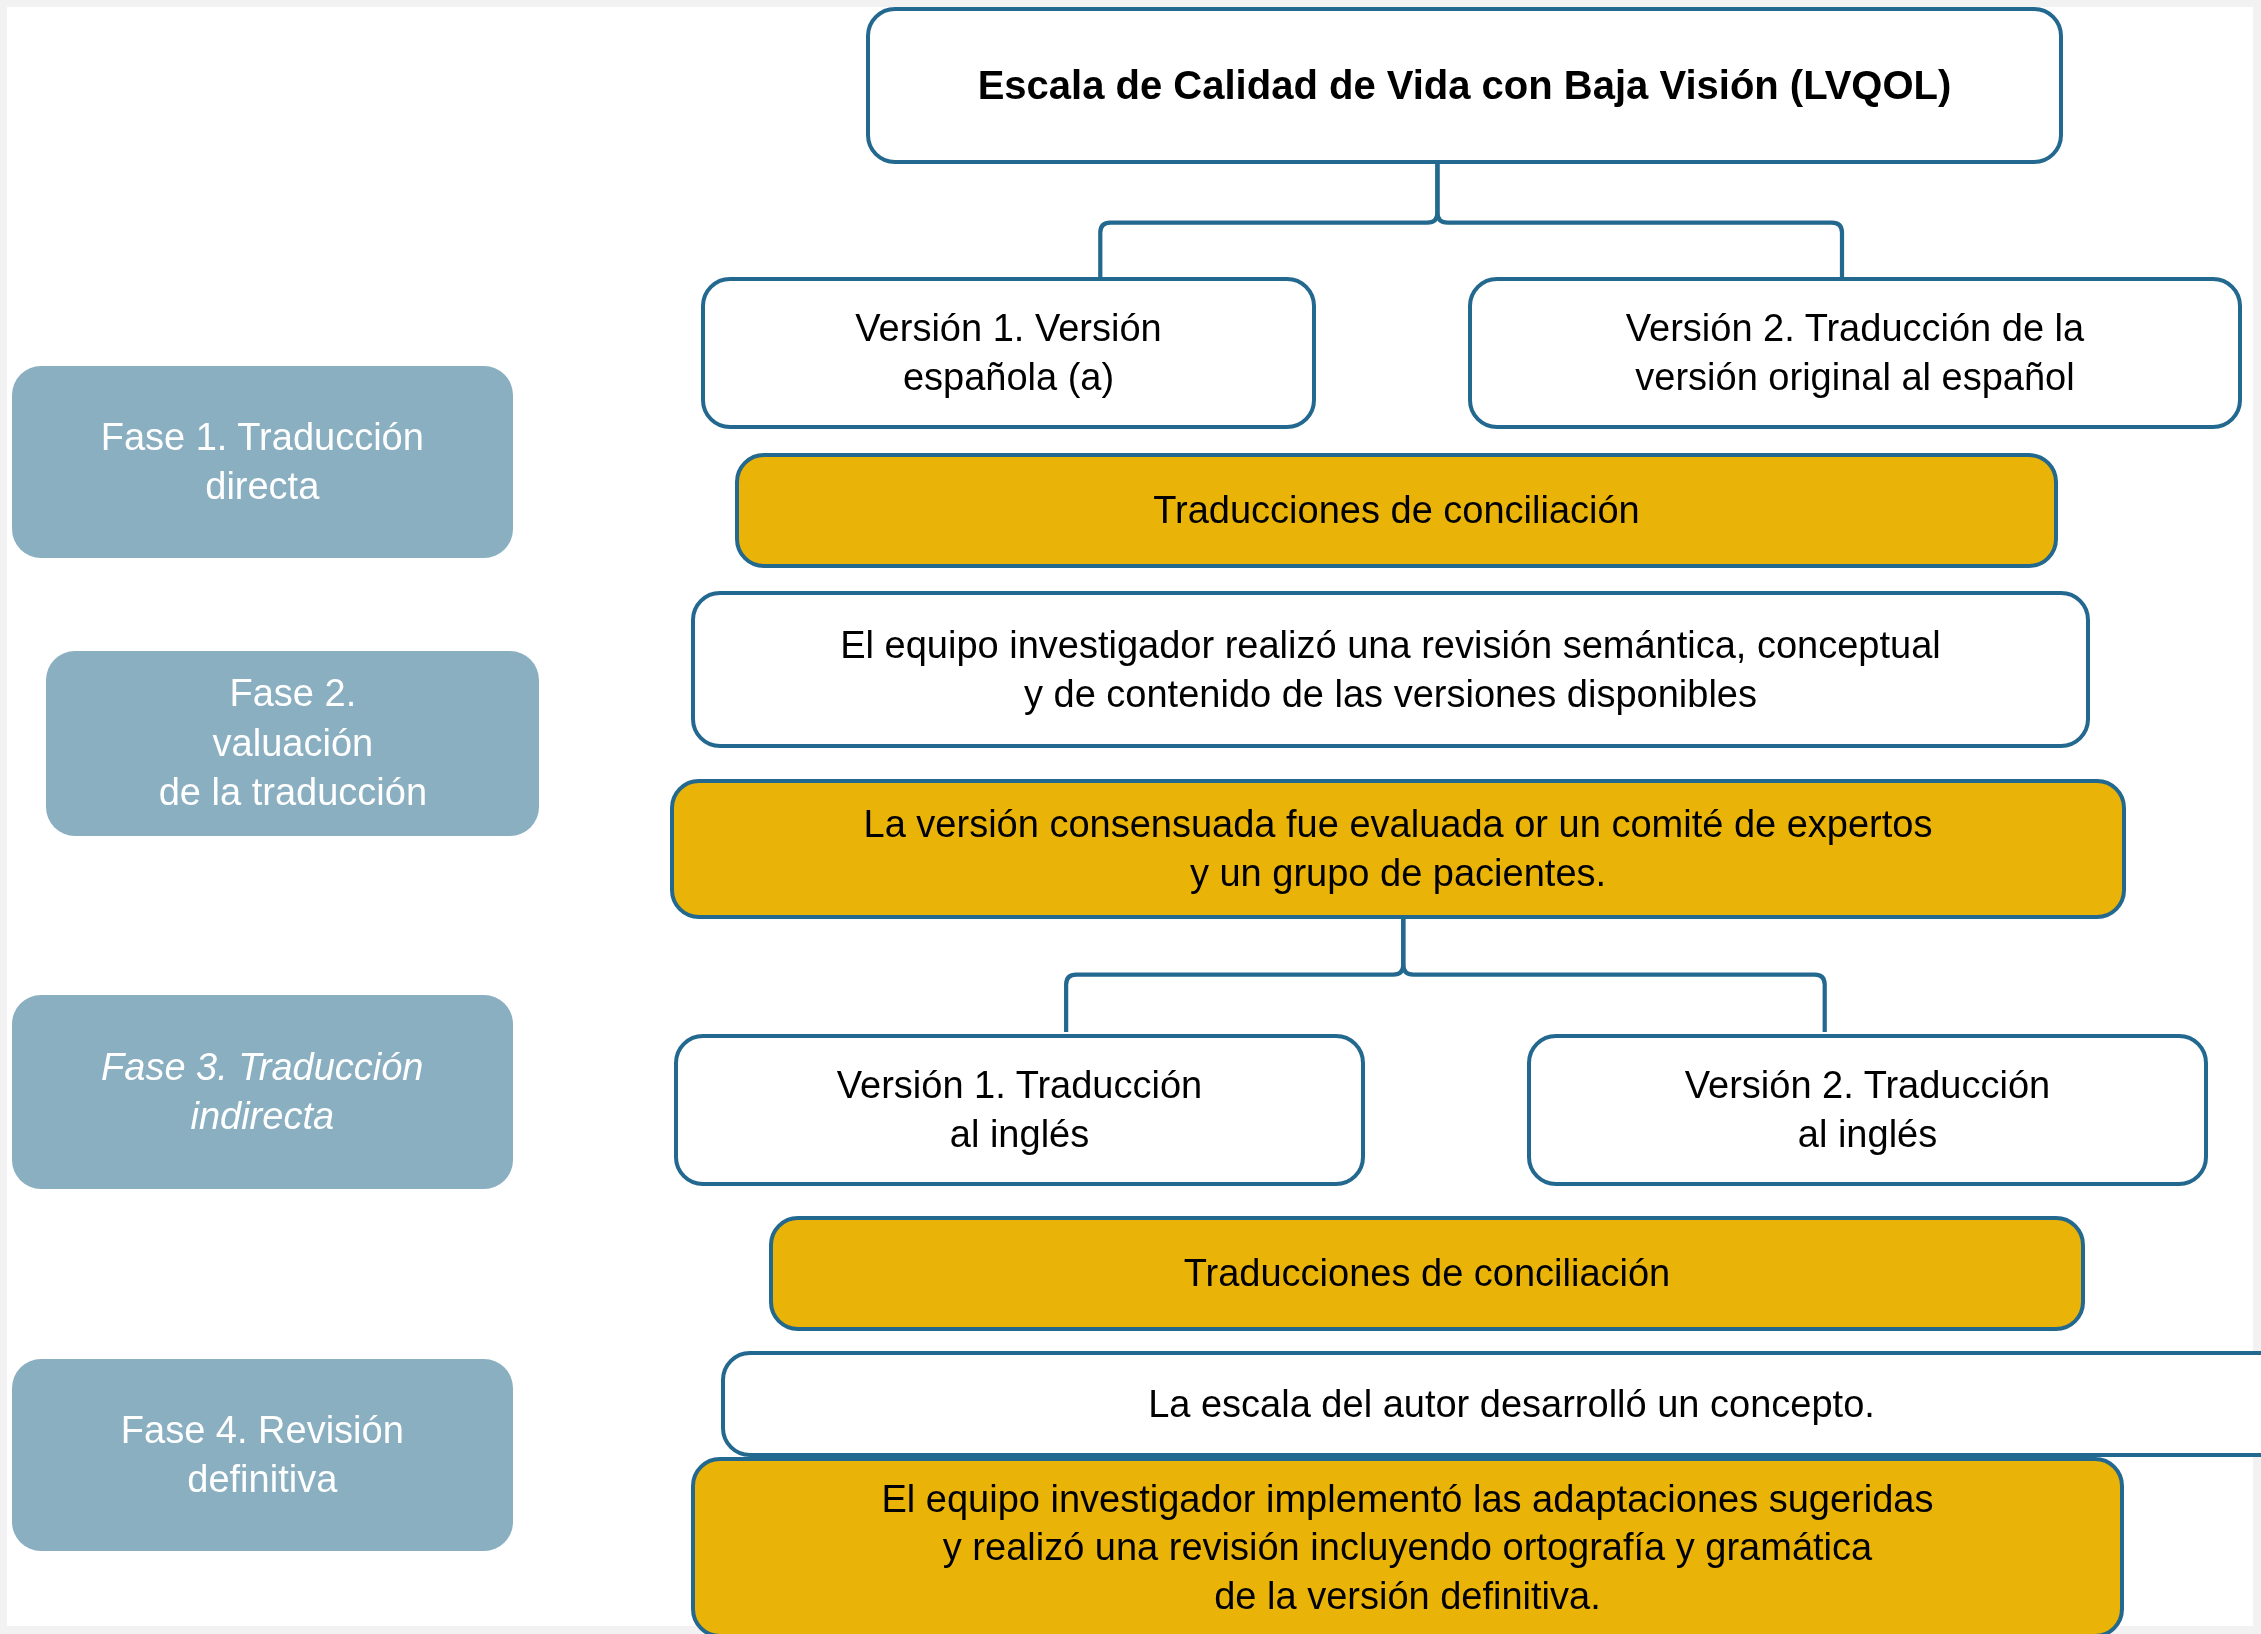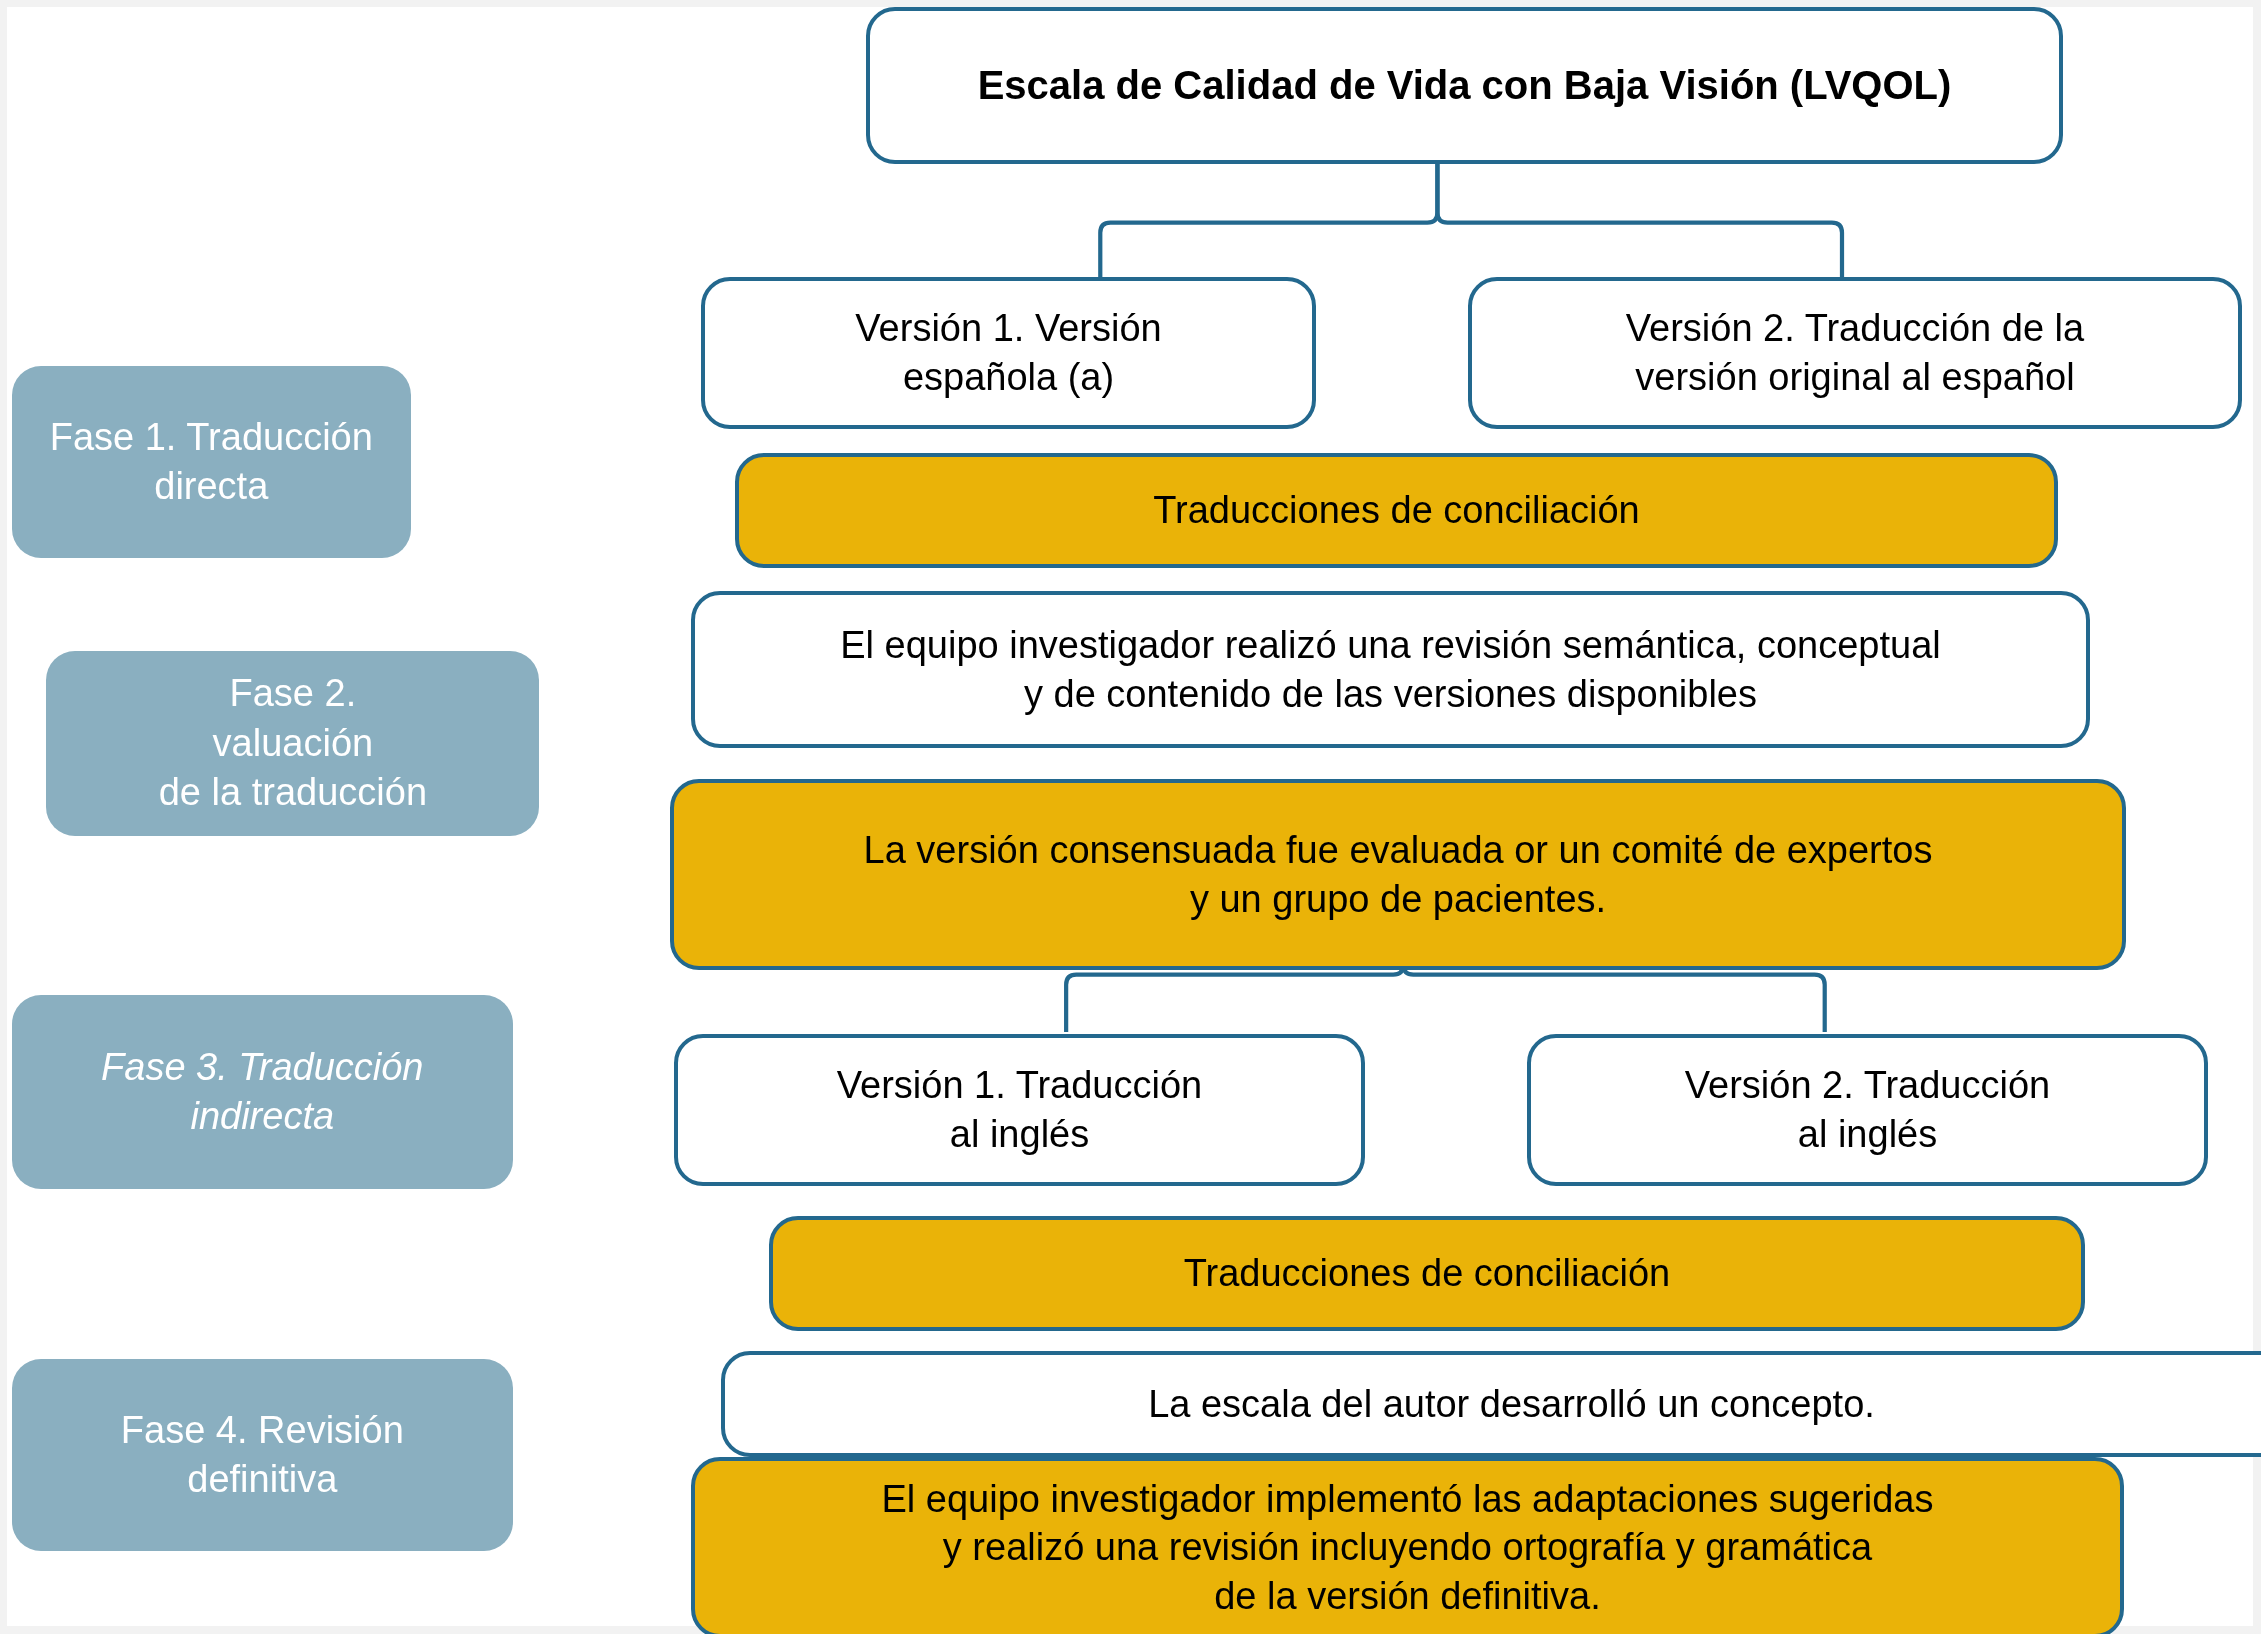--- a/index.html
+++ b/index.html
@@ -90,21 +90,21 @@
     </svg>
   </div>
 
   <div class="conn" style="left:1045px; top:914px;">
     <svg width="843" height="118" viewBox="0 0 1000 140">
       <path d="M 425 0 L 425 60 Q 425 72 413 72 L 37 72 Q 25 72 25 84 L 25 140" fill="none" stroke="#23688e" stroke-width="5"></path>
       <path d="M 425 0 L 425 60 Q 425 72 437 72 L 913 72 Q 925 72 925 84 L 925 140" fill="none" stroke="#23688e" stroke-width="5"></path>
     </svg>
   </div>
 
-  <div class="phase" style="left:11.8px;  top:366px;  width:399px; height:192px;">Fase 1. Traducción
+  <div class="phase" style="left:11.8px;  top:366px;  width:501px; height:192px;">Fase 1. Traducción
 directa</div>
 
   <div class="phase" style="left:8.4px;  top:651px;  width:493px; height:185px;margin-left:38px;">Fase 2.
 valuación
 de la traducción</div>
 
   <div class="phase" style="left:11.8px;  top:995px; width:501px; height:194px;font-style:italic;">Fase 3. Traducción
 indirecta</div>
 
   <div class="phase" style="left:11.8px;  top:1359px; width:501px; height:192px;">Fase 4. Revisión
@@ -116,21 +116,21 @@
 española (a)</div>
 
   <div class="node body fill-white" style="left:1468px; top:263px; width:774px; height:152px;">Versión 2. Traducción de la
 versión original al español</div>
 
   <div class="node body fill-gray" style="left:735px; top:439px; width:1323px; height:115px;">Traducciones de conciliación</div>
 
   <div class="node body fill-white" style="left:691px; top:577px; width:1399px; height:157px;">El equipo investigador realizó una revisión semántica, conceptual
 y de contenido de las versiones disponibles</div>
 
-  <div class="node body fill-gray" style="left:670px; top:765px; width:1456px; height:191px;">La versión consensuada fue evaluada or un comité de expertos
+  <div class="node body fill-gray" style="left:670px; top:765px; width:1456px; height:140px;">La versión consensuada fue evaluada or un comité de expertos
 y un grupo de pacientes.</div>
 
   <div class="node body fill-white" style="left:674px; top:1020px; width:691px; height:152px;">Versión 1. Traducción
 al inglés</div>
 
   <div class="node body fill-white" style="left:1527px; top:1020px; width:681px; height:152px;">Versión 2. Traducción
 al inglés</div>
 
   <div class="node body fill-gray" style="left:769px; top:1202px; width:1316px; height:115px;">Traducciones de conciliación</div>
 

